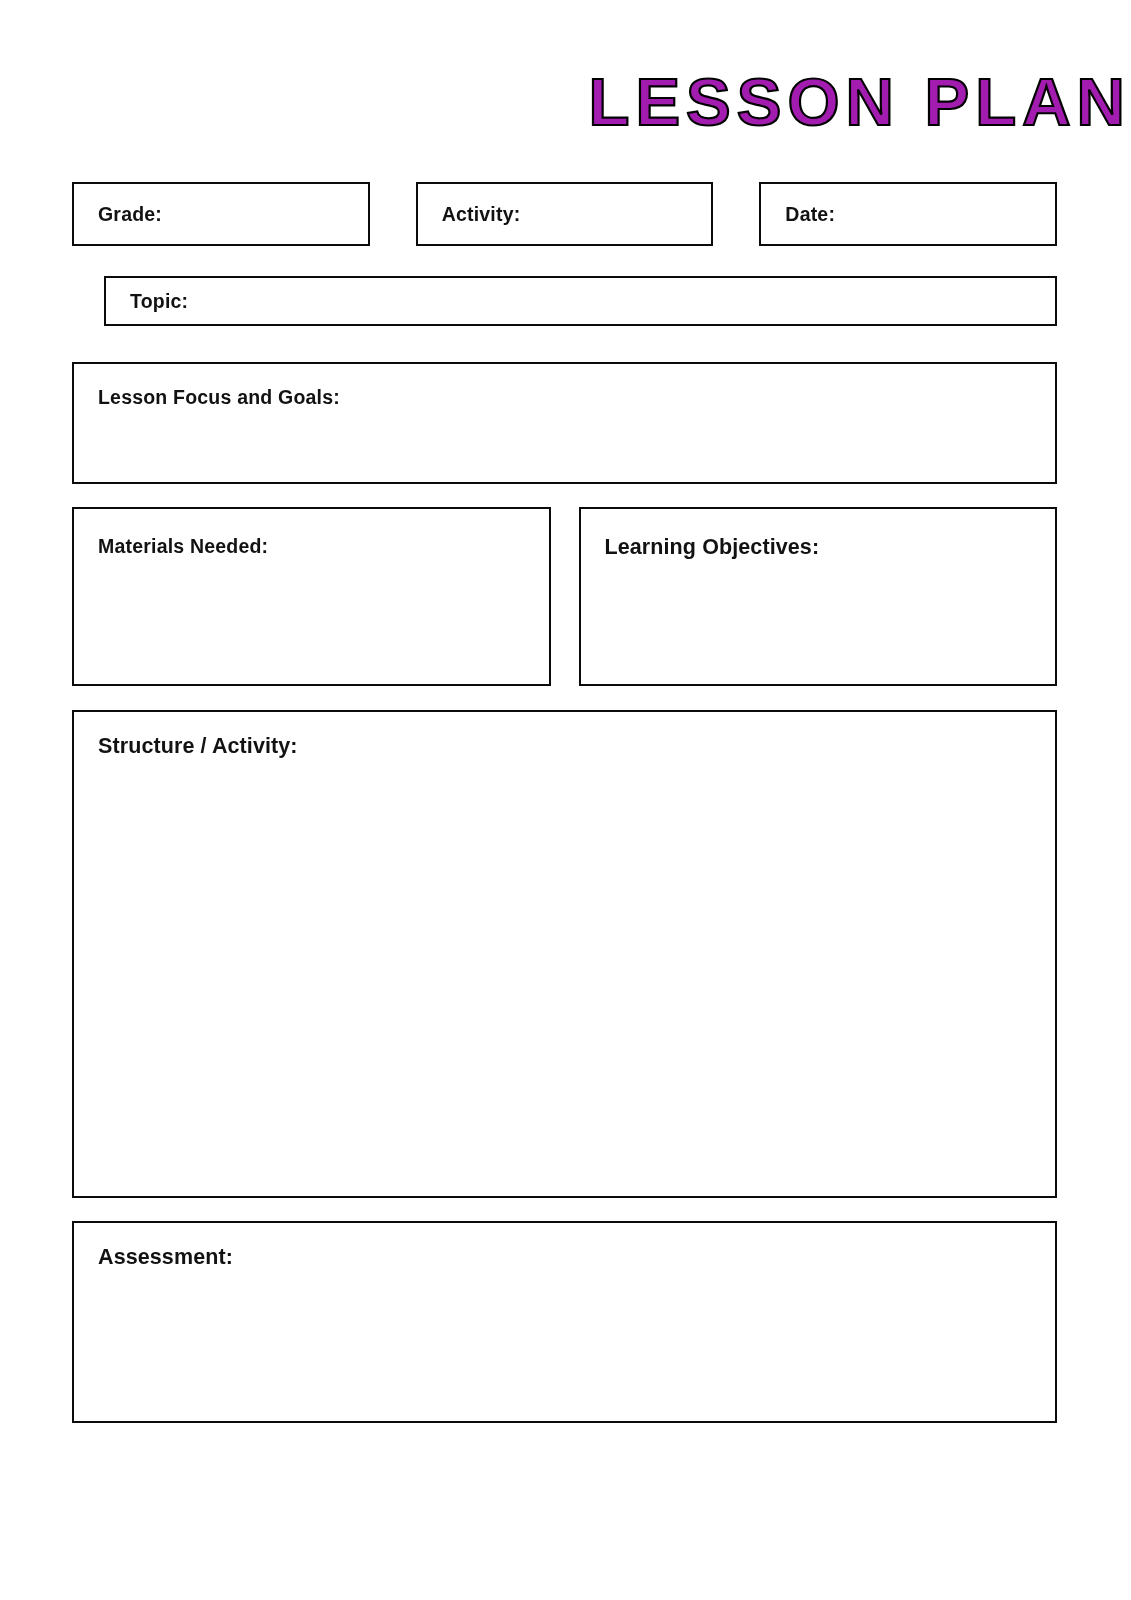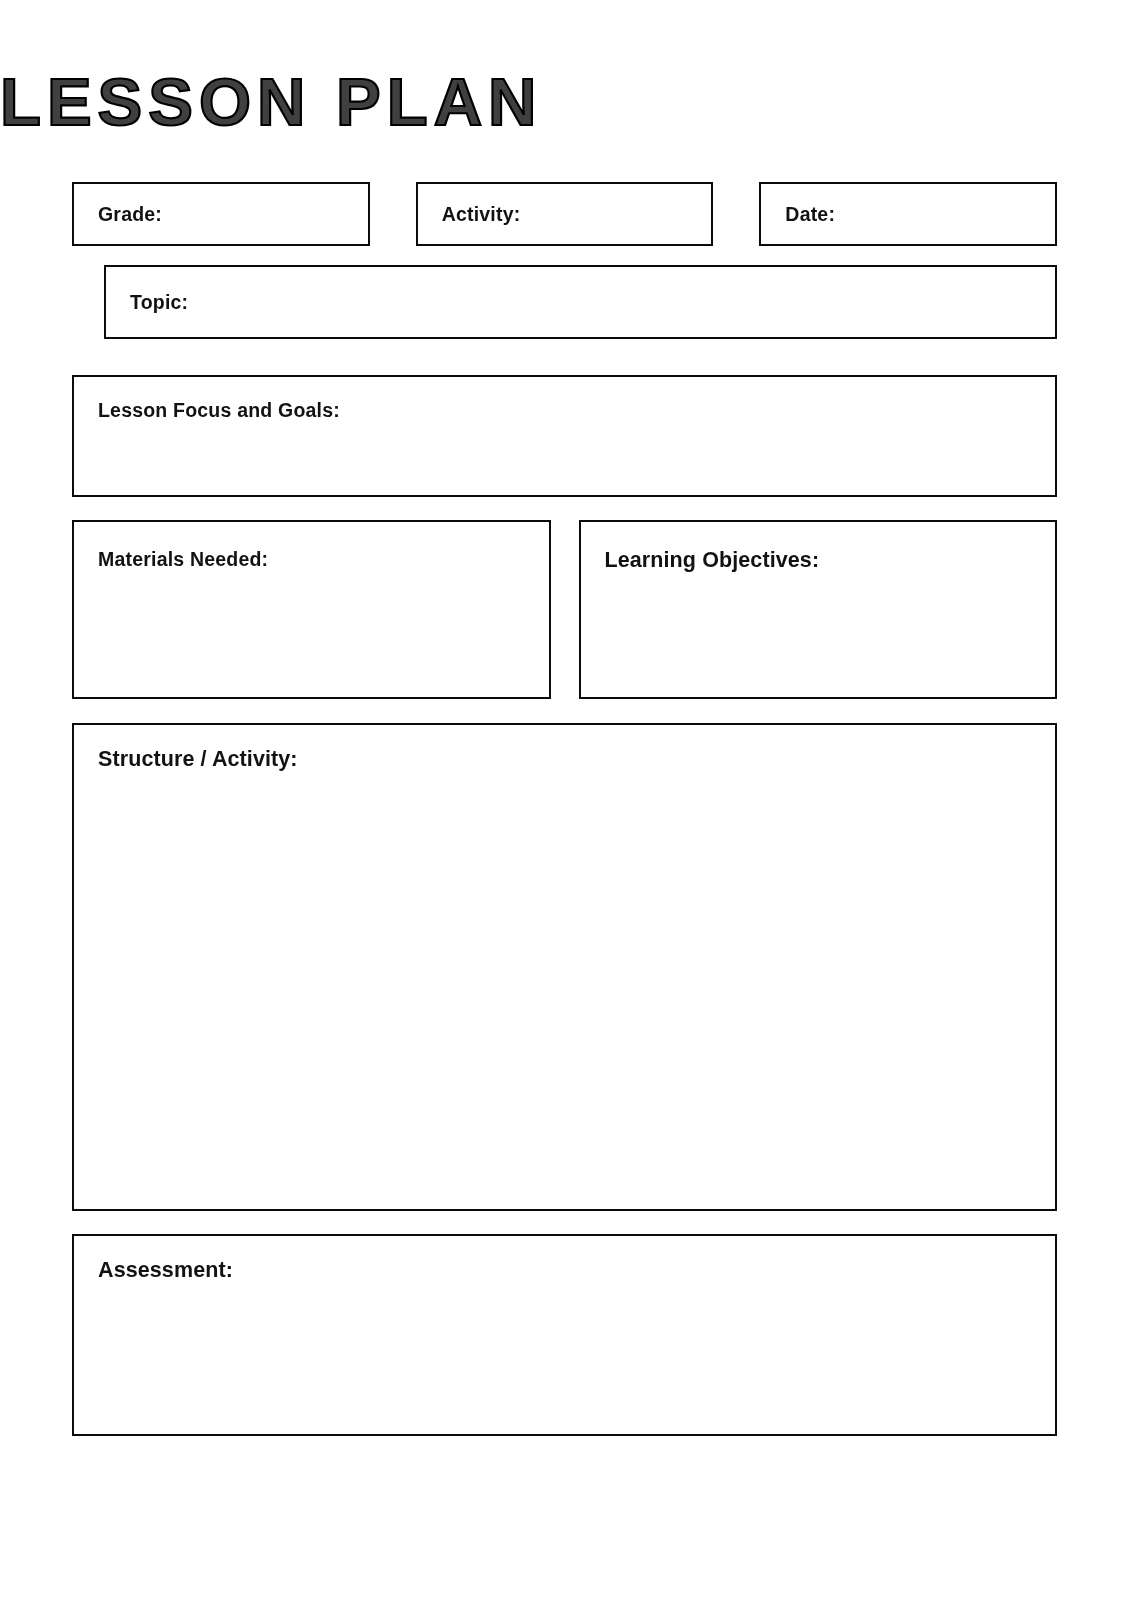--- a/index.html
+++ b/index.html
@@ -10,37 +10,37 @@
   }
   .page {
     position: relative;
     width: 1131px;
     height: 1600px;
     background: #ffffff;
     overflow: hidden;
   }
   .title {
     padding-top: 64px;
-    text-align: left;
+    text-align: right;
     font-size: 67px;
     line-height: 1.12;
     font-weight: 900;
     letter-spacing: 6px;
-    color: #404040;
+    color: #a21caf;
     -webkit-text-stroke: 2.2px #000000;
   }
   .content {
     position: absolute;
     left: 72px;
     top: 0;
     width: 985px;
   }
   .row { display: flex; }
   .row-1 { margin-top: 182px; gap: 46px; height: 64px; }
-  .row-2 { margin-top: 19px; gap: 28px; height: 74px; padding-left: 32px; }
+  .row-2 { margin-top: 30px; gap: 28px; height: 50px; padding-left: 32px; }
   .row-3 { margin-top: 23px; gap: 28px; height: 179px; }
   .box {
     background: #ffffff;
     border: 2.5px solid #0b0b0b;
   }
   .box.inline {
     flex: 1;
     display: flex;
     align-items: center;
     padding: 0 24px;

